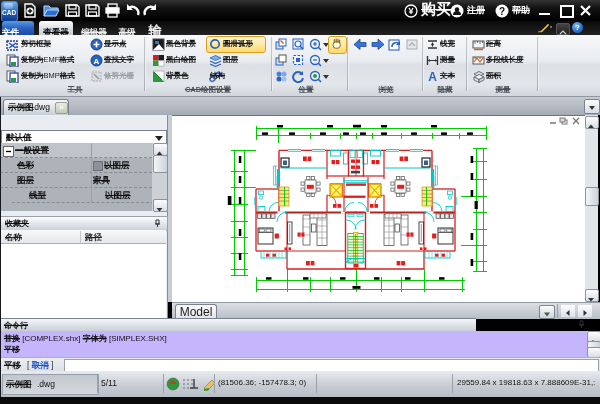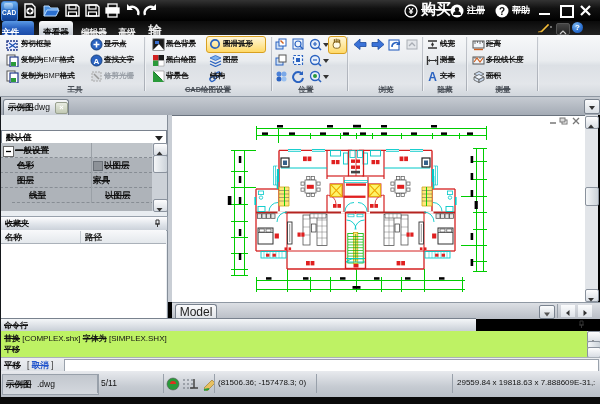--- a/index.html
+++ b/index.html
@@ -590,21 +590,21 @@
         <path d="M5.5,3 L9,6 L5.5,9" fill="#333"></path>
       </svg></div>
 </div>
 
 <div class="abs" style="left:0;top:318px;width:476px;height:12px;background:linear-gradient(#f4f6f8,#d6dbe1 70%,#c9cfd7);border-top:1px solid #79828e;border-bottom:1px solid #9aa2ac">
   <span class="abs c" style="left:4px;top:1px;font-size:8px;color:#111">命令行</span>
   <svg class="abs" style="left:576px;top:0px" width="11" height="11">
       <path d="M4,2 h3 v4 h-3 z M3,6 h5 M5.5,6 v3" stroke="#333" stroke-width="1" fill="none"></path>
     </svg>
 </div>
-<div class="abs" style="left:0;top:331px;width:600px;height:26px;background:#bef264">
+<div class="abs" style="left:0;top:331px;width:600px;height:26px;background:#c4b5fd">
   <div class="abs" style="left:4px;top:2px;font-size:8px;color:#111"><span class="c">替换</span> [COMPLEX.shx] <span class="c">字体为</span> [SIMPLEX.SHX]</div>
   <div class="abs" style="left:4px;top:13px;font-size:8px;color:#111"><span class="c">平移</span></div>
   <div class="abs" style="left:587px;top:0;width:13px;height:26px;background:#e2e5e9">
     <div class="abs" style="left:0;top:0px;width:12px;height:10px;background:linear-gradient(#fdfdfe,#d8dde3);border:1px solid #8a929d;border-radius:2px"><svg width="10" height="8">
           <path d="M2,5.5 L5,2 L8,5.5" fill="#333"></path>
         </svg></div>
     <div class="abs" style="left:0;top:10px;width:12px;height:6px;background:linear-gradient(90deg,#f4f6f8,#ccd3da);border:1px solid #8a929d;border-radius:2px"></div>
     <div class="abs" style="left:0;top:16px;width:12px;height:9px;background:linear-gradient(#fdfdfe,#d8dde3);border:1px solid #8a929d;border-radius:2px"><svg width="10" height="7">
           <path d="M2,2 L5,5.5 L8,2" fill="#333"></path>
         </svg></div>

